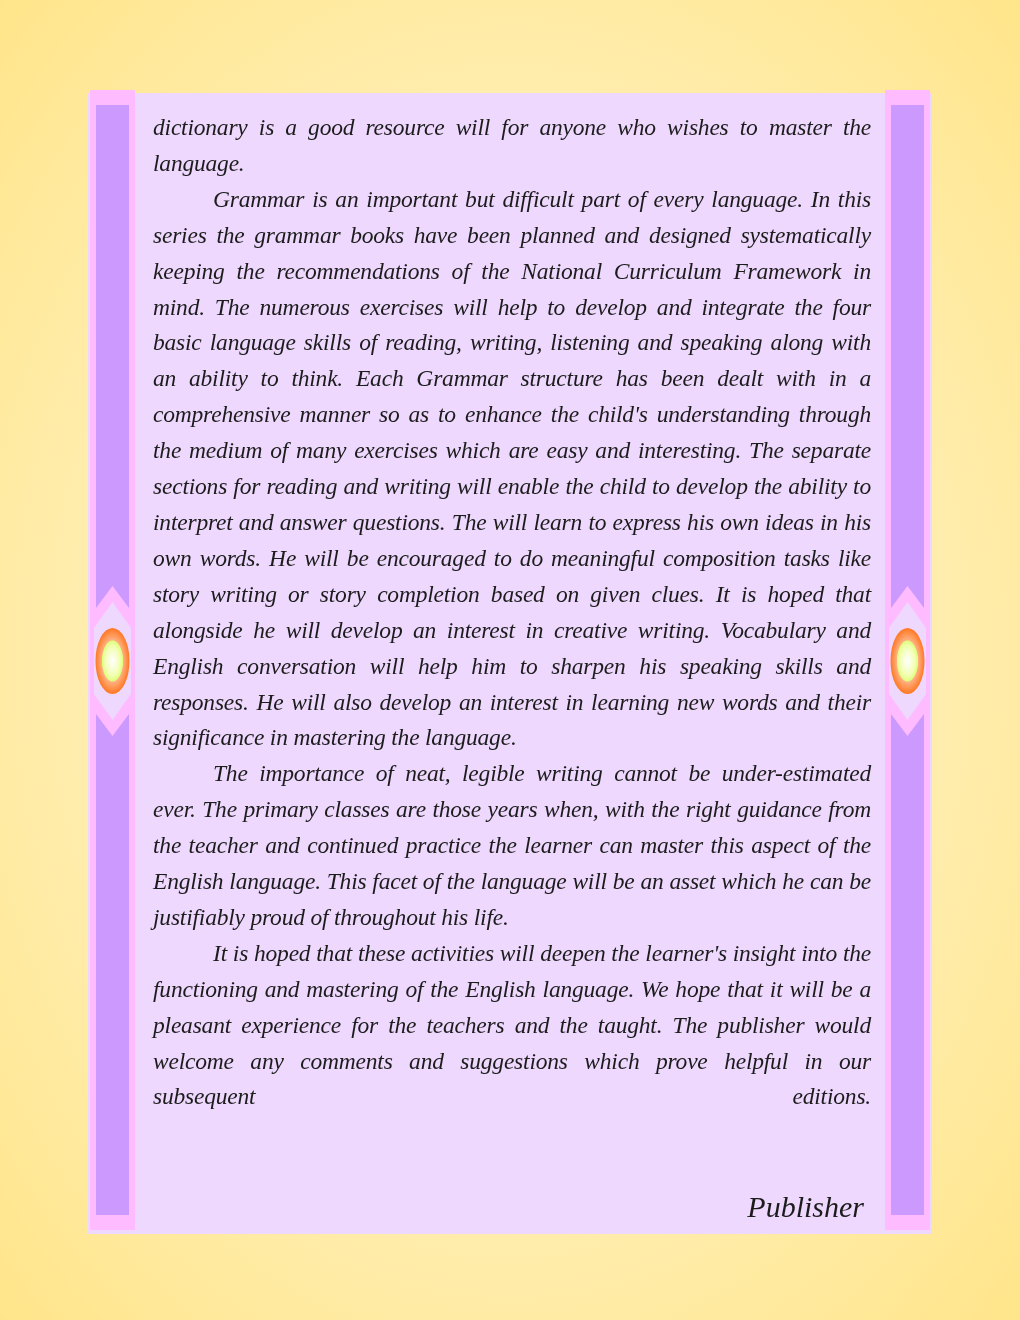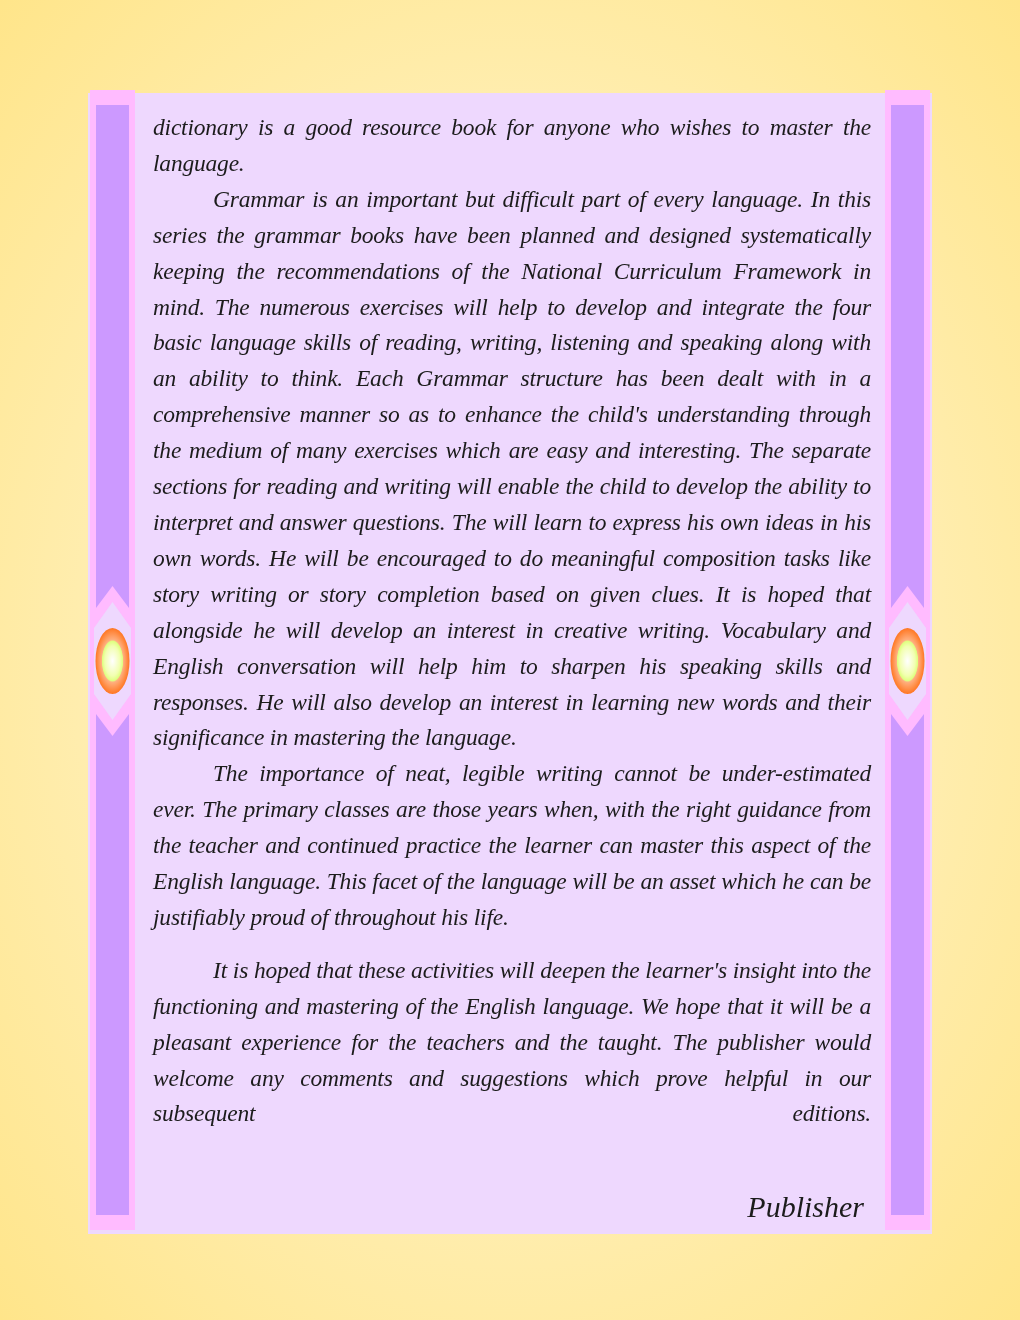--- a/index.html
+++ b/index.html
@@ -58,21 +58,21 @@
       font-size: 23.5px;
       line-height: 35.9px;
       letter-spacing: -0.2px;
     }
     .content p {
       margin: 0;
       text-align: justify;
       text-align-last: left;
     }
     .content p.indent { text-indent: 60px; }
-    .content p.last-just { text-align-last: justify; margin-top: 17px; }
+    .content p.last-just { text-align-last: justify; }
     .signature {
       position: absolute;
       right: 156px;
       top: 1190px;
       font-style: italic;
       font-size: 30px;
       color: #1c1c1c;
     }
   </style>
 </head>
@@ -114,19 +114,19 @@
         </radialGradient>
       </defs>
       <polygon points="22.5,0 45,30 45,120 22.5,150 0,120 0,30" fill="#ffbbff"></polygon>
       <polygon points="22.5,16 41,42 41,108 22.5,134 4,108 4,42" fill="#eed8fe"></polygon>
       <ellipse cx="22.5" cy="75" rx="17" ry="33" fill="url(#gemR)"></ellipse>
     </svg>
   </div>
 </div>
 
 <div class="content">
-  <p>dictionary is a good resource book for anyone who wishes to master the language.</p>
+  <p>dictionary is a good resource will for anyone who wishes to master the language.</p>
   <p class="indent">Grammar is an important but difficult part of every language. In this series the grammar books have been planned and designed systematically keeping the recommendations of the National Curriculum Framework in mind. The numerous exercises will help to develop and integrate the four basic language skills of reading, writing, listening and speaking along with an ability to think. Each Grammar structure has been dealt with in a comprehensive manner so as to enhance the child's understanding through the medium of many exercises which are easy and interesting. The separate sections for reading and writing will enable the child to develop the ability to interpret and answer questions. The will learn to express his own ideas in his own words. He will be encouraged to do meaningful composition tasks like story writing or story completion based on given clues. It is hoped that alongside he will develop an interest in creative writing. Vocabulary and English conversation will help him to sharpen his speaking skills and responses. He will also develop an interest in learning new words and their significance in mastering the language.</p>
   <p class="indent">The importance of neat, legible writing cannot be under-estimated ever. The primary classes are those years when, with the right guidance from the teacher and continued practice the learner can master this aspect of the English language. This facet of the language will be an asset which he can be justifiably proud of  throughout his life.</p>
   <p class="indent last-just">It is hoped that these activities will deepen the learner's insight into the functioning and mastering of the English language. We hope that it will be a pleasant experience for the teachers and the taught. The publisher would welcome any comments and suggestions which prove helpful in our subsequent editions.</p>
 </div>
 
 <div class="signature">Publisher</div>
 
 </body></html>

